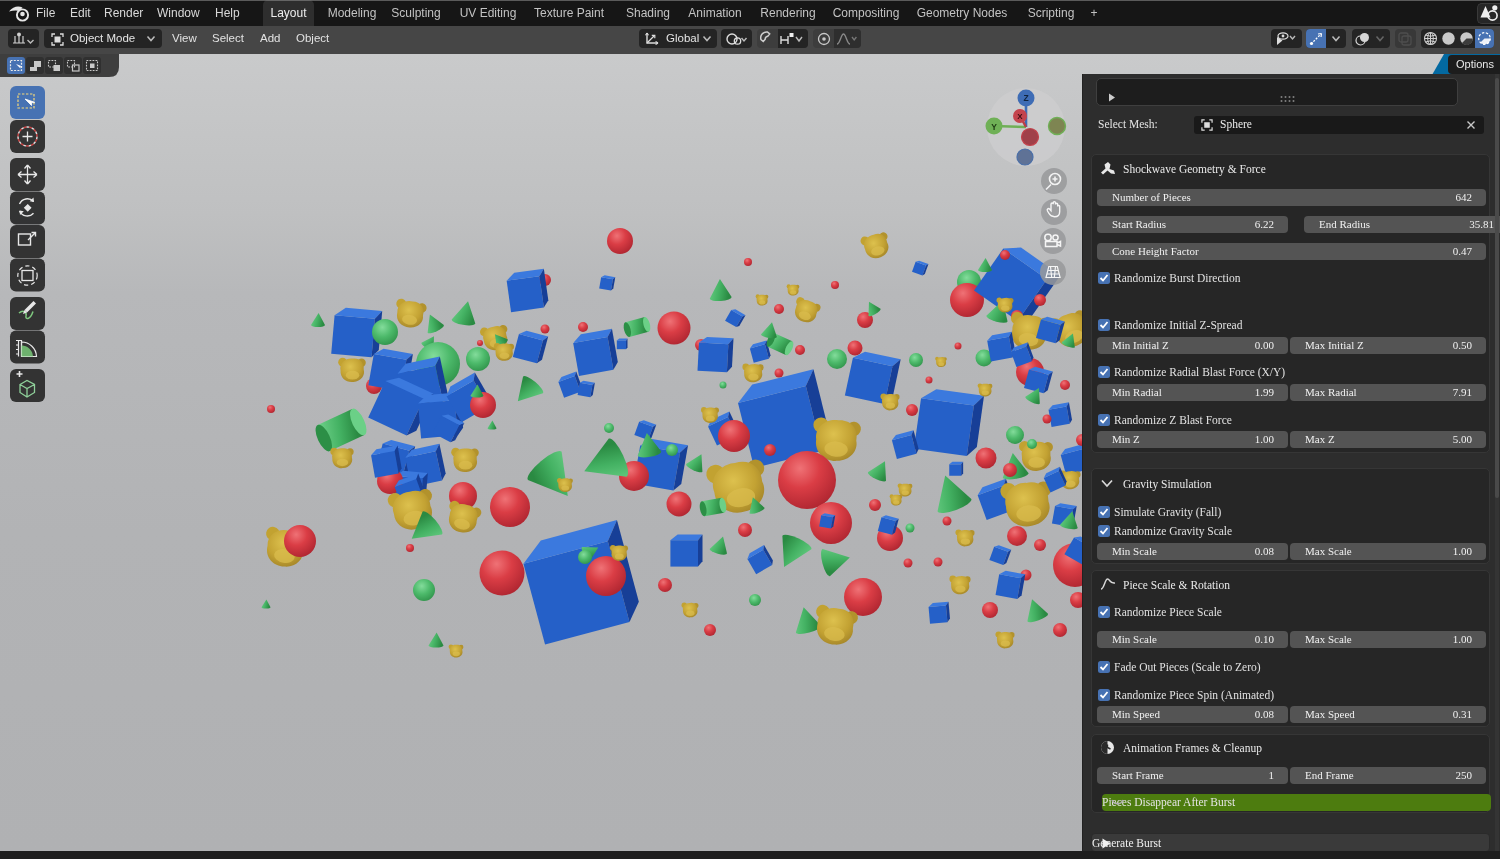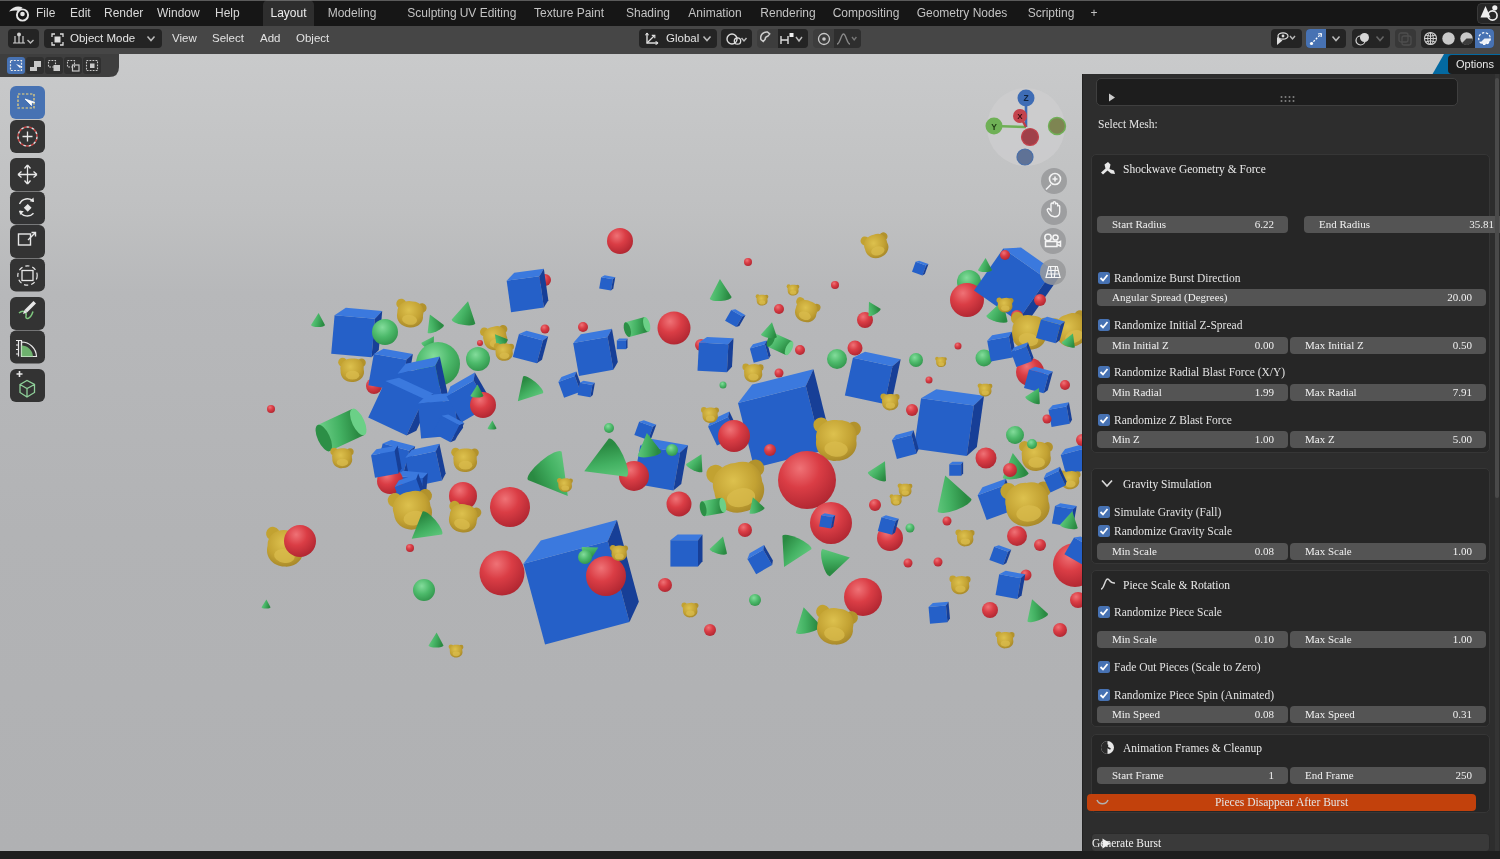--- a/index.html
+++ b/index.html
@@ -36,21 +36,21 @@
     <circle cx="14.5" cy="11" r="2.3" fill="#e6e6e6"></circle>
     <path d="M1,8.5 C5,3.5 10,2.5 14.5,4.5 L11.5,8.2 C8,6.8 4.5,7.8 1,8.5 Z" fill="#e6e6e6"></path>
   </svg>
   <div class="menu" style="left:36px">File</div>
   <div class="menu" style="left:70px">Edit</div>
   <div class="menu" style="left:104px">Render</div>
   <div class="menu" style="left:157px">Window</div>
   <div class="menu" style="left:215px">Help</div>
   <div class="tab tabactive" style="left:263px;width:51px">Layout</div>
   <div class="tab" style="left:322px;width:60px">Modeling</div>
-  <div class="tab" style="left:401px;width:62px">Sculpting</div>
+  <div class="tab" style="left:385px;width:62px">Sculpting</div>
   <div class="tab" style="left:456px;width:64px">UV Editing</div>
   <div class="tab" style="left:532px;width:74px">Texture Paint</div>
   <div class="tab" style="left:620px;width:56px">Shading</div>
   <div class="tab" style="left:684px;width:62px">Animation</div>
   <div class="tab" style="left:757px;width:62px">Rendering</div>
   <div class="tab" style="left:829px;width:74px">Compositing</div>
   <div class="tab" style="left:913px;width:98px">Geometry Nodes</div>
   <div class="tab" style="left:1022px;width:58px">Scripting</div>
   <div class="tab" style="left:1085px;width:18px">+</div>
   <div class="abs" style="left:1477px;top:2.5px;width:23px;height:21px;background:#262626;border:1px solid #3a3a3a;border-radius:5px 0 0 5px;border-right:none"></div>
@@ -544,44 +544,58 @@
           <circle cx="9.5" cy="1" r="1"></circle>
           <circle cx="13.5" cy="1" r="1"></circle>
           <circle cx="1.5" cy="5" r="1"></circle>
           <circle cx="5.5" cy="5" r="1"></circle>
           <circle cx="9.5" cy="5" r="1"></circle>
           <circle cx="13.5" cy="5" r="1"></circle>
         </g>
     </svg>
   </div>
   <div style="position:absolute;left:15px;top:44px;color:#e5e5e5;font-size:11.5px">Select Mesh:</div>
+  <div style="position:absolute;left:111px;top:42px;width:290px;height:18px;background:#191919;border-radius:3px">
+    <svg style="position:absolute;left:7px;top:3px" width="12" height="12" viewBox="0 0 13 13">
+      <path d="M1,4 L1,1 L4,1 M9,1 L12,1 L12,4 M12,9 L12,12 L9,12 M4,12 L1,12 L1,9" stroke="#ddd" stroke-width="1.3" fill="none"></path>
+      <rect x="3.5" y="3.5" width="6" height="6" fill="#ddd"></rect>
+    </svg>
+    <span style="position:absolute;left:26px;top:2px;color:#ededed;font-size:11.5px">Sphere</span>
+    <svg style="position:absolute;right:8px;top:4px" width="10" height="10" viewBox="0 0 10 10">
+        <path d="M1.5,1.5 L8.5,8.5 M8.5,1.5 L1.5,8.5" stroke="#c8c8c8" stroke-width="1.4"></path>
+      </svg>
+  </div>
 
   <div class="box" style="top:80px;height:299px"></div>
   <svg style="position:absolute;left:17px;top:87px" width="17" height="16" viewBox="0 0 17 16">
     <path d="M8,1 L10.5,3.5 L9.5,8 L14,9.5 L15,13 L11,12.5 L7.5,9.5 L3,13.5 L1,11.5 L5.5,7.5 L4.5,3.5 Z" fill="#e8e8e8"></path>
   </svg>
   <div class="shdr" style="left:40px;top:89px">Shockwave Geometry &amp; Force</div>
+  <div class="sl" style="left:14px;top:114.5px;width:389px">
+      <span class="lb">Number of Pieces</span>
+      <span class="vl">642</span>
+    </div>
   <div class="sl" style="left:14px;top:141.5px;width:191px">
       <span class="lb">Start Radius</span>
       <span class="vl">6.22</span>
     </div>
   <div class="sl" style="left:221px;top:141.5px;width:204px">
       <span class="lb">End Radius</span>
       <span class="vl">35.81</span>
     </div>
+  <div class="sl" style="left:14px;top:168.5px;width:389px">
+      <span class="lb">Cone Height Factor</span>
+      <span class="vl">0.47</span>
+    </div>
   <div class="cb" style="left:15px;top:198px">
       <svg width="10" height="10" viewBox="0 0 10 10">
         <path d="M1.5,5 L4,7.5 L8.5,2" stroke="#fff" stroke-width="1.8" fill="none"></path>
       </svg>
     </div>
   <div class="cbl" style="left:31px;top:198px">Randomize Burst Direction</div>
-  <div class="sl" style="left:14px;top:215px;width:389px">
-      <span class="lb">Angular Spread (Degrees)</span>
-      <span class="vl">20.00</span>
-    </div>
   <div class="cb" style="left:15px;top:245px">
       <svg width="10" height="10" viewBox="0 0 10 10">
         <path d="M1.5,5 L4,7.5 L8.5,2" stroke="#fff" stroke-width="1.8" fill="none"></path>
       </svg>
     </div>
   <div class="cbl" style="left:31px;top:245px">Randomize Initial Z-Spread</div>
   <div class="sl" style="left:14px;top:262.5px;width:191px">
       <span class="lb">Min Initial Z</span>
       <span class="vl">0.00</span>
     </div>
@@ -692,21 +706,21 @@
   </svg>
   <div class="shdr" style="left:40px;top:668px">Animation Frames &amp; Cleanup</div>
   <div class="sl" style="left:14px;top:692.5px;width:191px">
       <span class="lb">Start Frame</span>
       <span class="vl">1</span>
     </div>
   <div class="sl" style="left:207px;top:692.5px;width:196px">
       <span class="lb">End Frame</span>
       <span class="vl">250</span>
     </div>
-  <div style="position:absolute;left:4px;top:720px;width:389px;height:17px;background:#c2410c;border-radius:4px;color:#e4e4e4;font-size:11.5px;line-height:17px;text-align:center">
+  <div style="position:absolute;left:19px;top:720px;width:389px;height:17px;background:#4d7c0f;border-radius:4px;color:#e4e4e4;font-size:11.5px;line-height:17px;text-align:left">
     <svg style="position:absolute;left:9px;top:5px" width="13" height="8" viewBox="0 0 13 8">
         <path d="M1,1 C3,6 10,6 12,1" stroke="#b0b0b0" stroke-width="1.5" fill="none"></path>
       </svg>
     Pieces Disappear After Burst
   </div>
   <div style="position:absolute;left:8px;top:759px;width:399px;height:19px;background:#3a3a3a;border:1px solid #2a2a2a;border-radius:4px;color:#f0f0f0;font-size:11.5px;line-height:18px;text-align:left">
     <svg style="position:absolute;left:10px;top:4px" width="9" height="11" viewBox="0 0 9 11">
         <path d="M0.5,0.5 L8.5,5.5 L0.5,10.5 Z" fill="#f0f0f0"></path>
       </svg>
     Generate Burst

